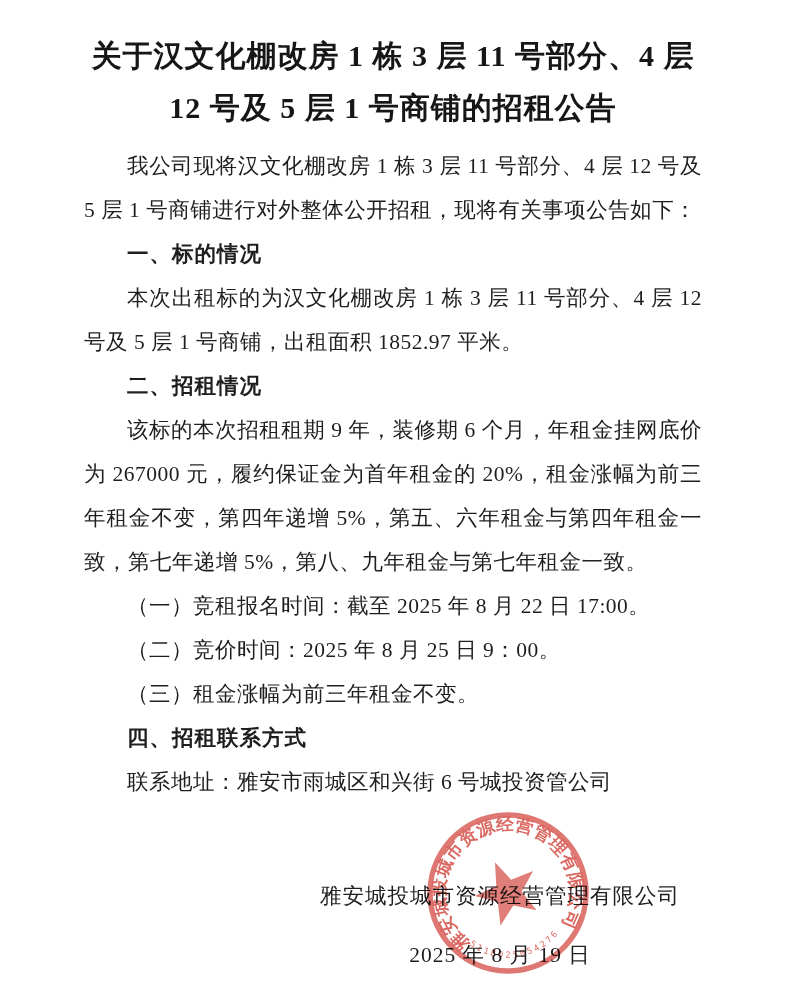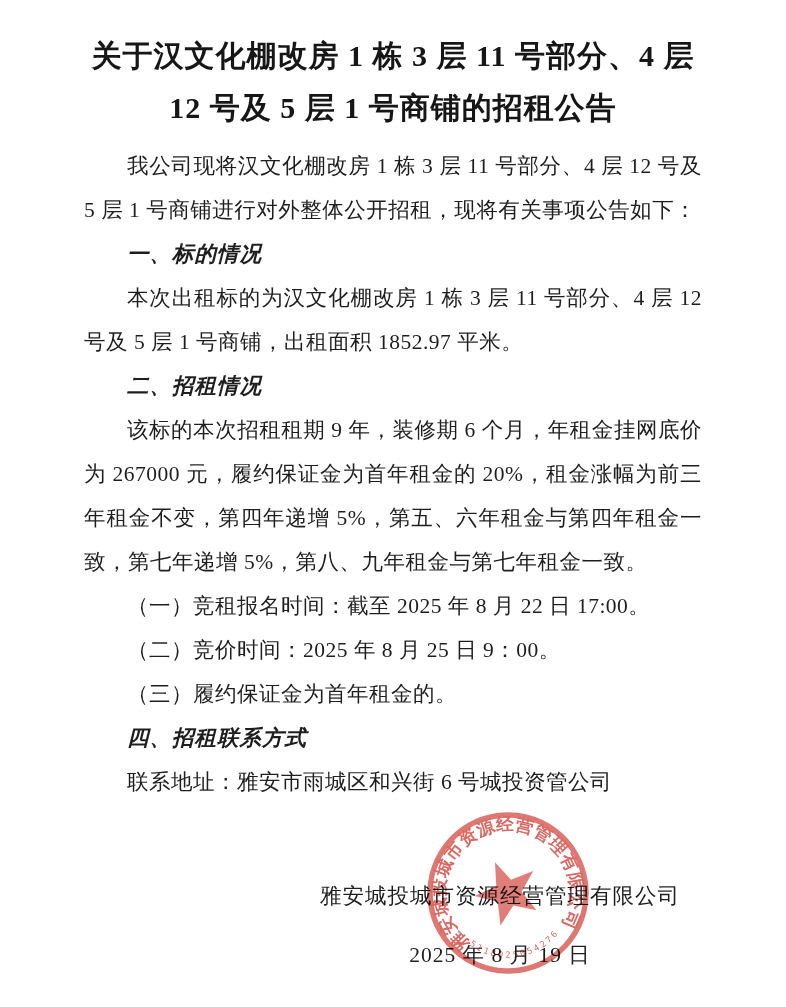--- a/index.html
+++ b/index.html
@@ -28,21 +28,20 @@
     text-align:justify;
     letter-spacing:0.5px;
   }
   .content p{margin:0;}
   .para{text-indent:2em;}
   .heading{
     text-indent:2em;
     font-weight:bold;
     font-family:"Liberation Sans","DejaVu Sans",sans-serif;
     letter-spacing:1px;
-    font-style:italic;
   }
   .signature{
     position:absolute;
     top:879px;right:106px;
     text-align:center;
     font-size:21.5px;
     line-height:35px;
     letter-spacing:1px;
     z-index:1;
   }
@@ -79,21 +78,21 @@
   <h1 class="title">关于汉文化棚改房 1 栋 3 层 11 号部分、4 层 12 号及 5 层 1 号商铺的招租公告</h1>
 
   <div class="content">
     <p class="para">我公司现将汉文化棚改房 1 栋 3 层 11 号部分、4 层 12 号及 5 层 1 号商铺进行对外整体公开招租，现将有关事项公告如下：</p>
     <p class="heading">一、标的情况</p>
     <p class="para">本次出租标的为汉文化棚改房 1 栋 3 层 11 号部分、4 层 12 号及 5 层 1 号商铺，出租面积 1852.97 平米。</p>
     <p class="heading">二、招租情况</p>
     <p class="para">该标的本次招租租期 9 年，装修期 6 个月，年租金挂网底价为 267000 元，履约保证金为首年租金的 20%，租金涨幅为前三年租金不变，第四年递增 5%，第五、六年租金与第四年租金一致，第七年递增 5%，第八、九年租金与第七年租金一致。</p>
     <p class="para">（一）竞租报名时间：截至 2025 年 8 月 22 日 17:00。</p>
     <p class="para">（二）竞价时间：2025 年 8 月 25 日 9：00。</p>
-    <p class="para">（三）履约保证金为首年租金的。</p>
+    <p class="para">（三）租金涨幅为前三年租金不变。</p>
     <p class="heading">四、招租联系方式</p>
     <p class="para">联系地址：雅安市雨城区和兴街 6 号城投资管公司</p>
   </div>
 
   <div class="signature">
     <div class="company">雅安城投城市资源经营管理有限公司</div>
     <div class="date">2025 年 8 月 19 日</div>
   </div>
 
   <div class="seal">

